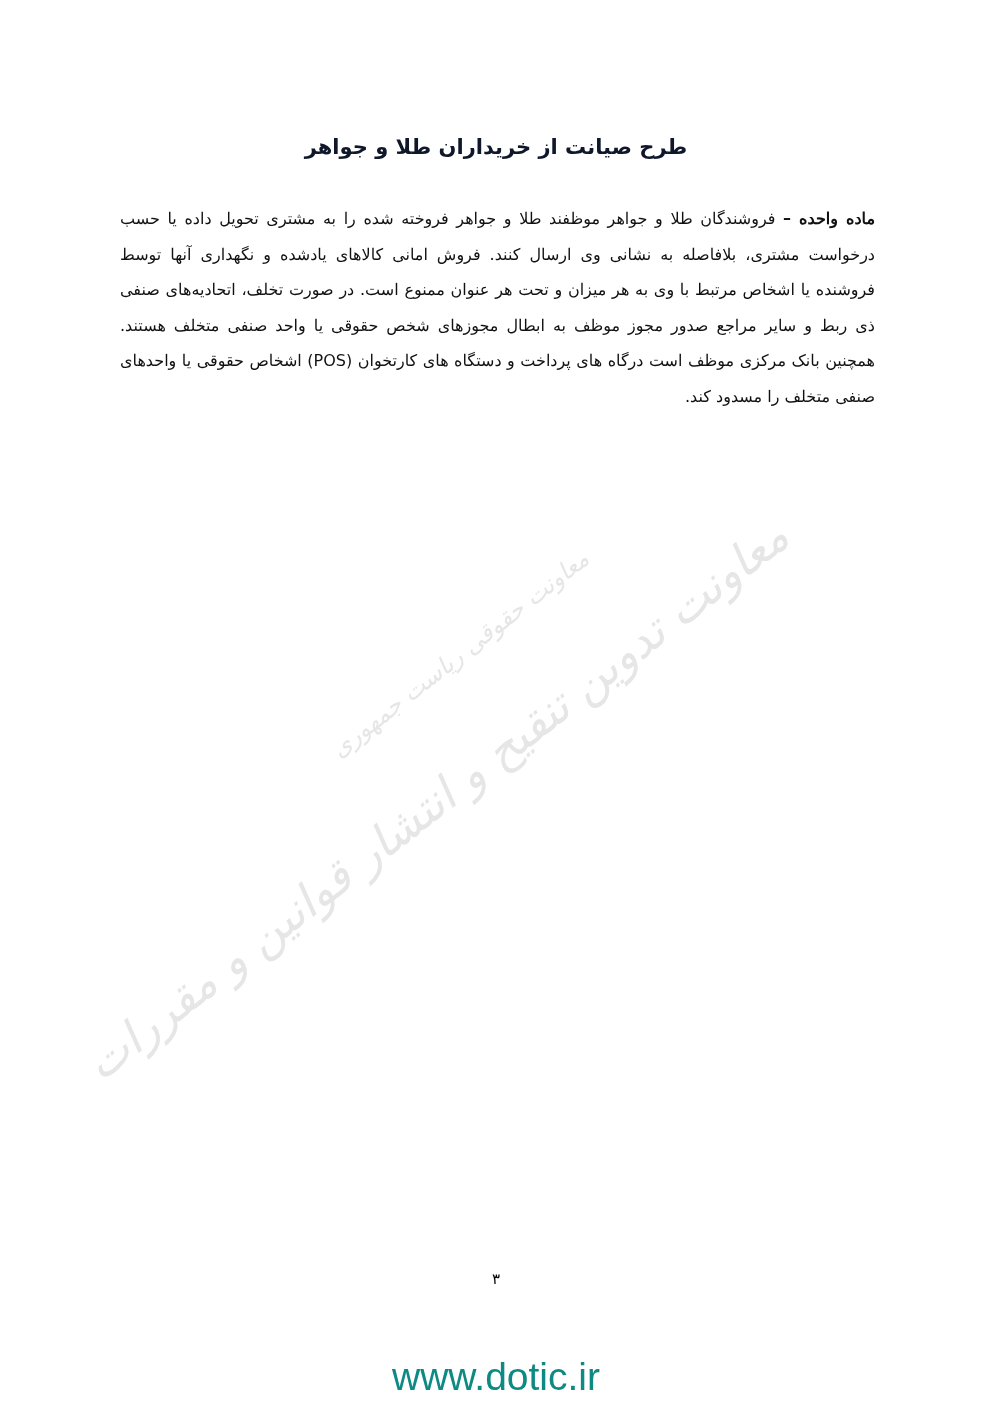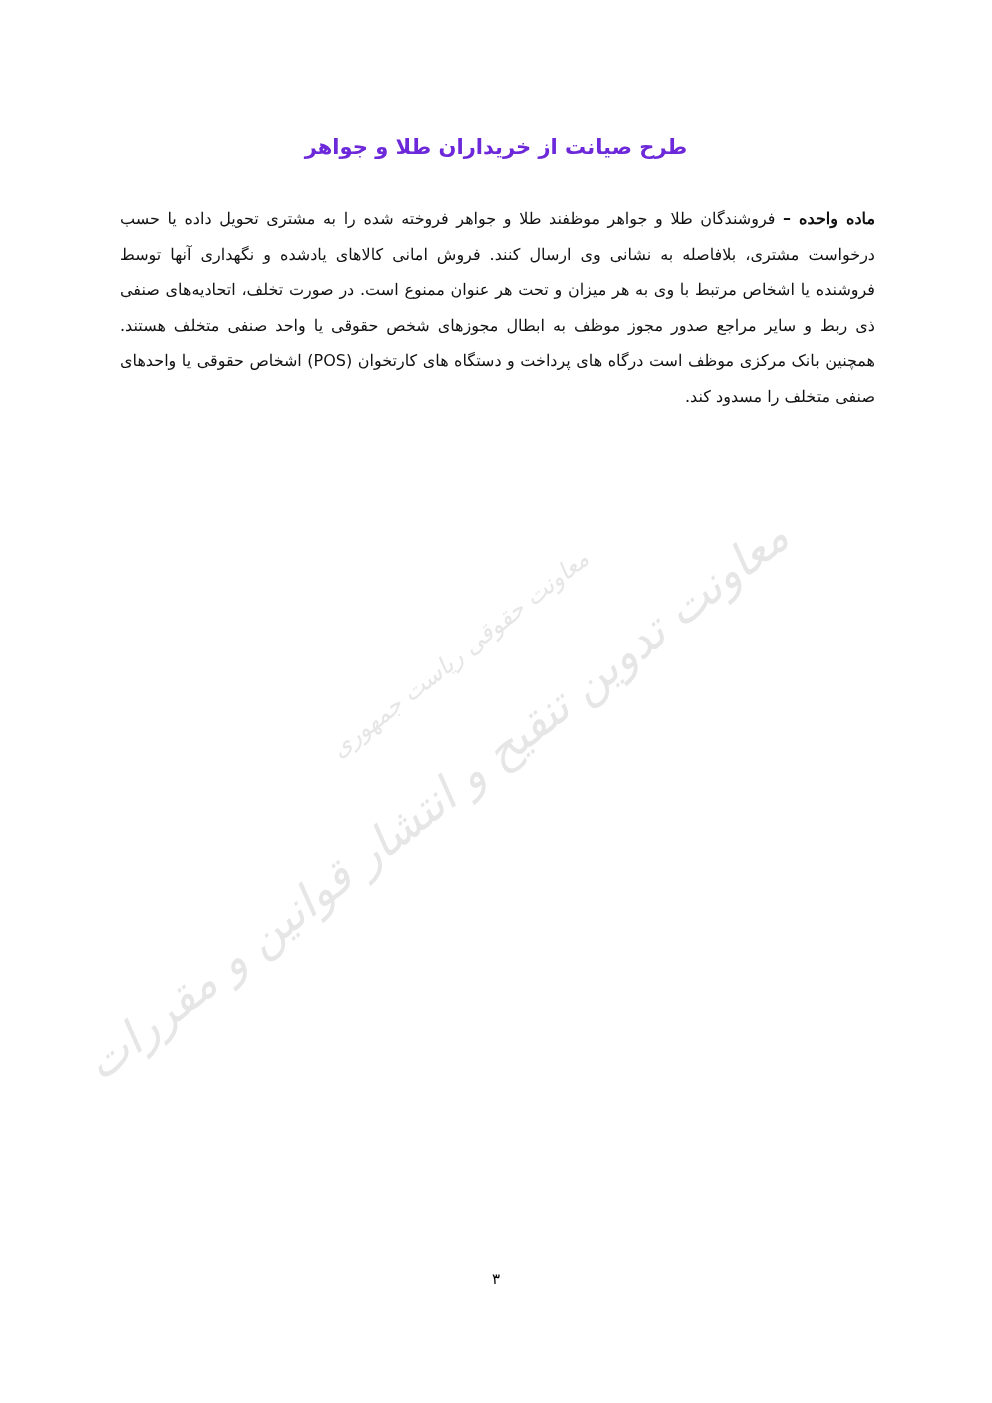--- a/index.html
+++ b/index.html
@@ -25,21 +25,21 @@
     position: absolute;
     top: 113px;
     left: 0;
     width: 992px;
     text-align: center;
     direction: rtl;
     font-family: "DejaVu Sans", "Liberation Sans", sans-serif;
     font-weight: bold;
     font-size: 21px;
     line-height: 40px;
-    color: #6d28d9;
+    color: #0f172a;
   }
   .body-text {
     position: absolute;
     top: 185px;
     left: 120px;
     width: 755px;
     direction: rtl;
     text-align: justify;
     text-align-last: right;
     font-family: "DejaVu Serif", "Liberation Serif", serif;
@@ -121,14 +121,15 @@
 
   <p class="body-text"><span class="lead">ماده واحده –</span><span> فروشندگان طلا و جواهر موظفند طلا و جواهر فروخته شده را به مشتری تحویل داده یا حسب درخواست مشتری، بلافاصله به نشانی وی ارسال کنند. فروش امانی کالاهای یادشده و نگهداری آنها توسط فروشنده یا اشخاص مرتبط با وی به هر میزان و تحت هر عنوان ممنوع است. در صورت تخلف، اتحادیه‌های صنفی ذی ربط و سایر مراجع صدور مجوز موظف به ابطال مجوزهای شخص حقوقی یا واحد صنفی متخلف هستند. همچنین بانک مرکزی موظف است درگاه های پرداخت و دستگاه های کارتخوان </span><span class="latin">(POS)</span><span> اشخاص حقوقی یا واحدهای صنفی متخلف را مسدود کند.</span></p>
 
   <div class="watermark">
     <div class="wm-line wm-small">معاونت حقوقی ریاست جمهوری</div>
     <div class="wm-line wm-large">معاونت تدوین تنقیح و انتشار قوانین و مقررات</div>
   </div>
 
   <div class="page-number">۳</div>
 
+  <a class="site-url">www.dotic.ir</a>
 
 </div>
 
 </body></html>

